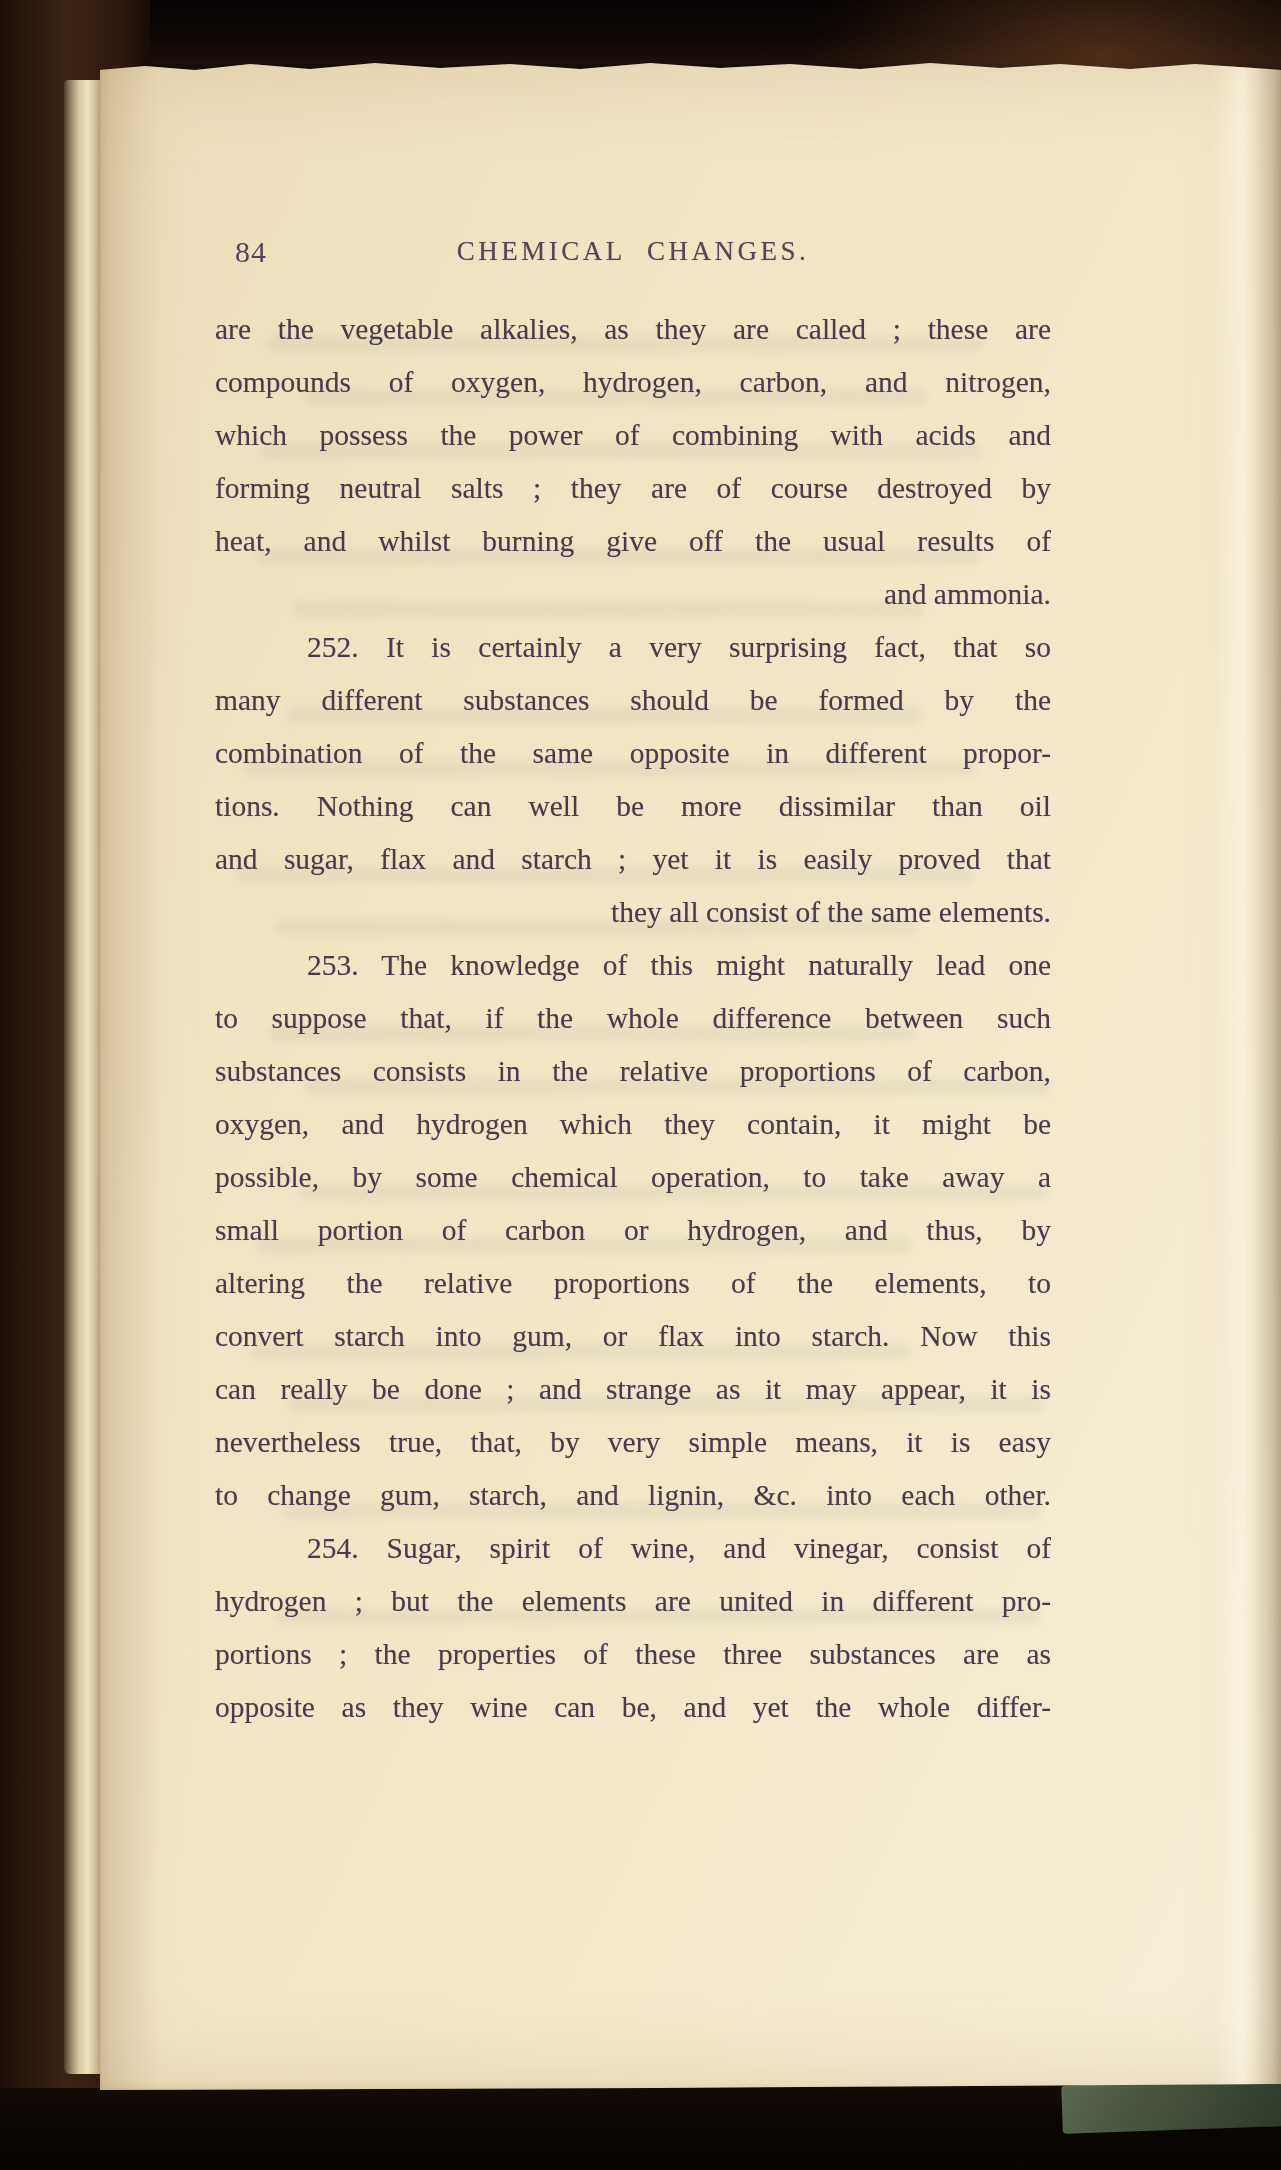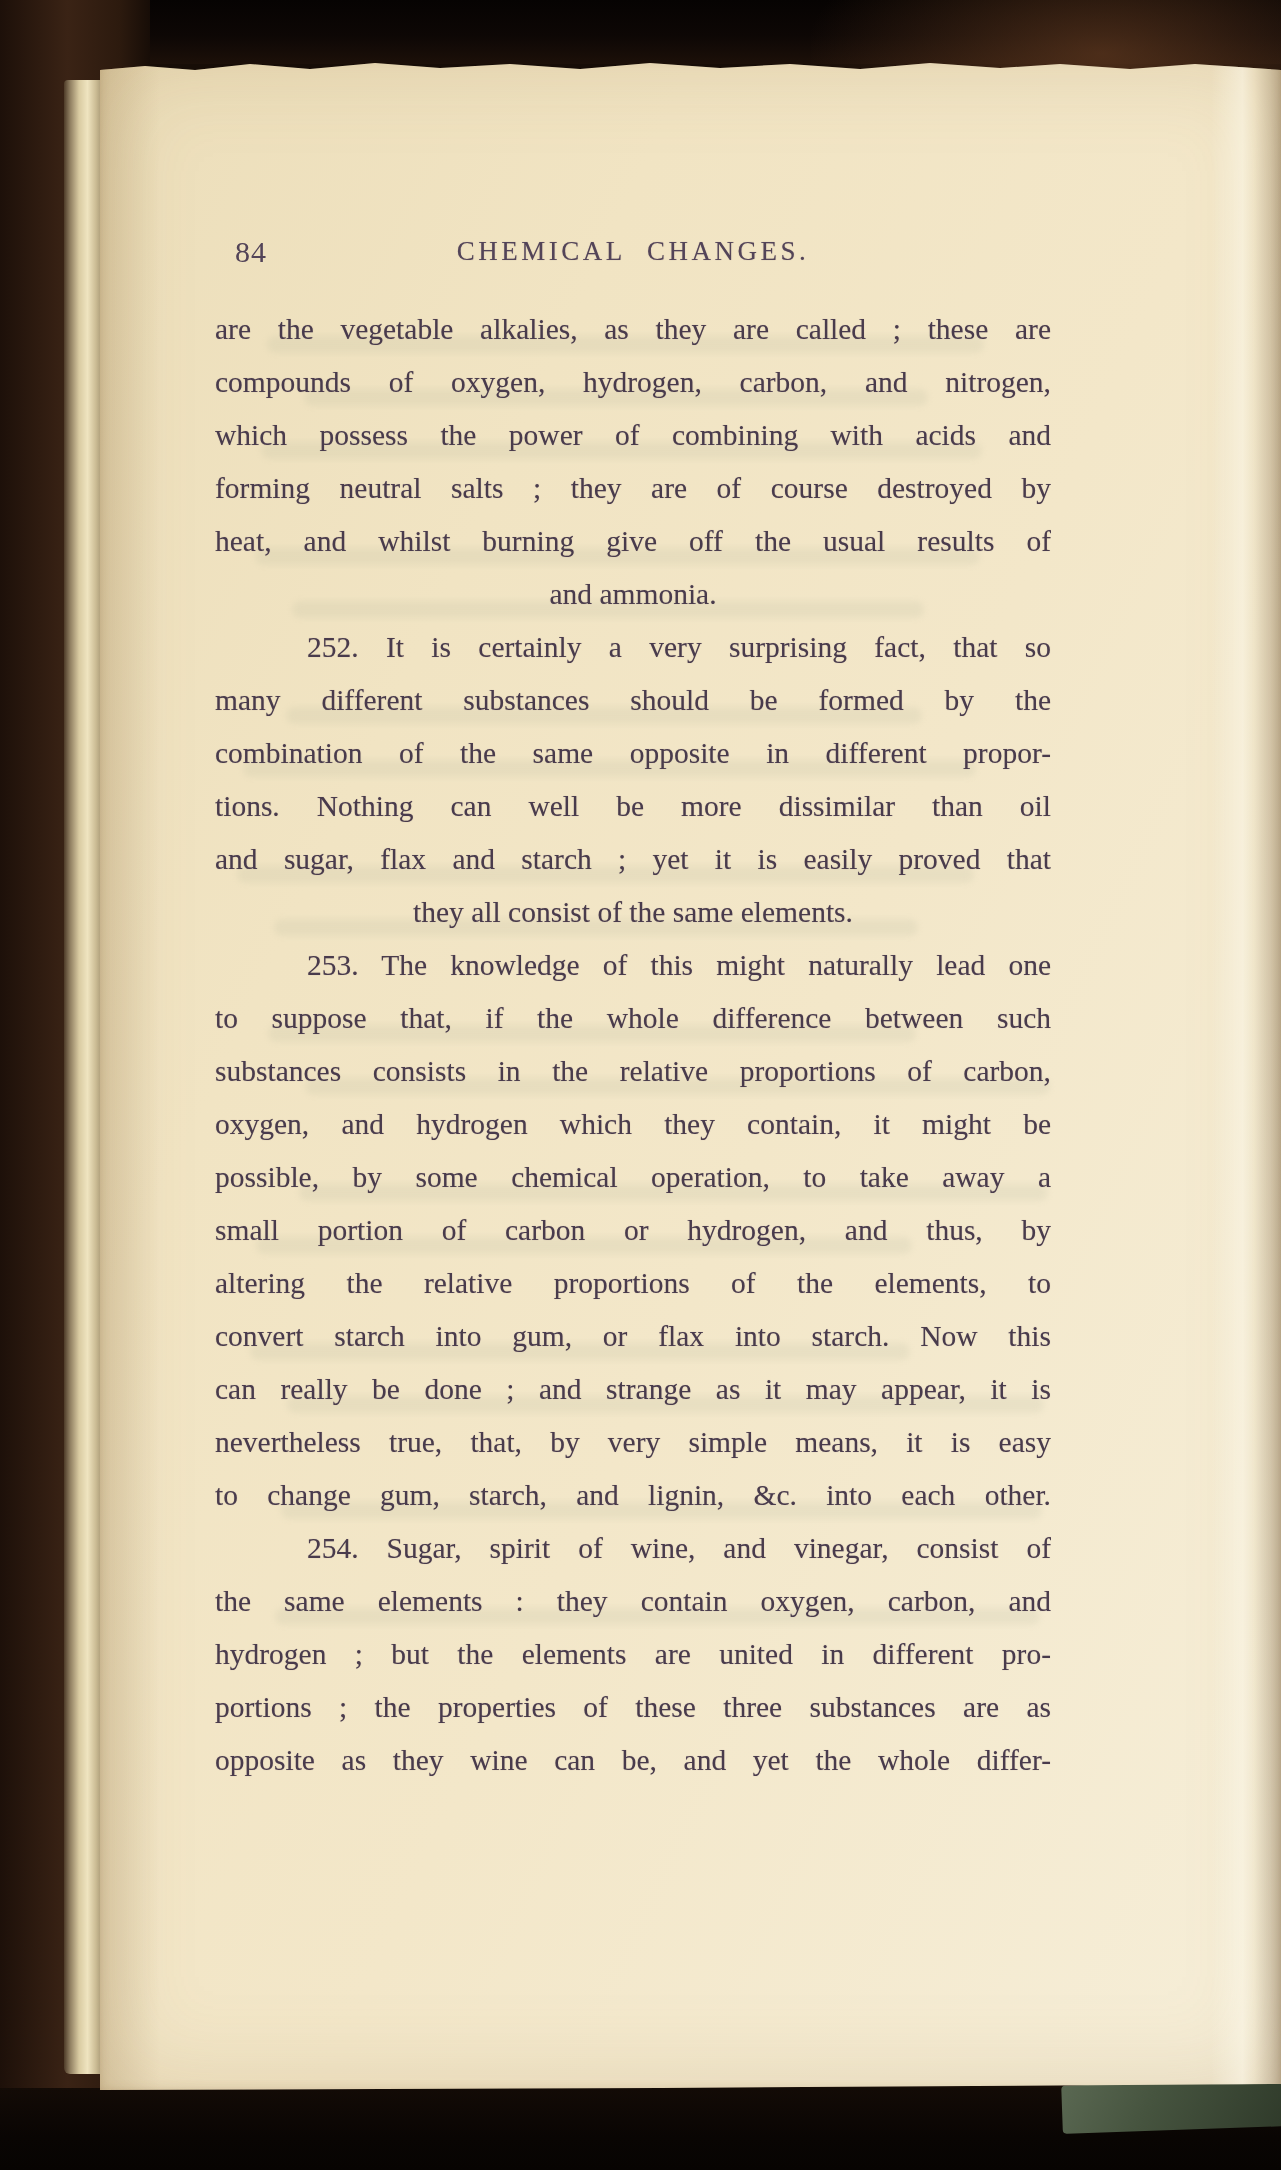--- a/index.html
+++ b/index.html
@@ -41,21 +41,21 @@
   
   .header{position:absolute;left:115px;top:175px;width:836px;height:36px;color:#534458;}
   .pagenum{position:absolute;left:0;top:2px;font-size:30px;letter-spacing:1px;margin-left:20px;}
   .running-title{display:block;text-align:center;font-size:27px;letter-spacing:3.5px;
     word-spacing:12px;padding-top:3px;text-shadow:0 0 1px rgba(80,60,85,.35);}
   
   .textblock{position:absolute;left:115px;top:245px;width:836px;
     font-size:29.5px;text-shadow:0 0 1px rgba(75,55,80,.30);}
   .line{height:53px;line-height:53px;overflow:hidden;font-family:Liberation Serif, serif;}
   .jst{text-align:justify;text-align-last:justify;}
-  .left{text-align:center;}
+  .left{text-align:right;}
   .ind{text-indent:92px;}
   
   .ghost{position:absolute;height:17px;border-radius:9px;background:#a8ad92;
     opacity:.14;filter:blur(3px);}
 </style>
 </head>
 <body>
 
 <div class="scene">
   <div class="bg-top"></div>
@@ -110,19 +110,18 @@
         <div class="line jst">substances consists in the relative proportions of carbon,</div>
         <div class="line jst">oxygen, and hydrogen which they contain, it might be</div>
         <div class="line jst">possible, by some chemical operation, to take away a</div>
         <div class="line jst">small portion of carbon or hydrogen, and thus, by</div>
         <div class="line jst">altering the relative proportions of the elements, to</div>
         <div class="line jst">convert starch into gum, or flax into starch. Now this</div>
         <div class="line jst">can really be done ; and strange as it may appear, it is</div>
         <div class="line jst">nevertheless true, that, by very simple means, it is easy</div>
         <div class="line jst">to change gum, starch, and lignin, &amp;c. into each other.</div>
         <div class="line jst ind">254. Sugar, spirit of wine, and vinegar, consist of</div>
-        <div class="line jst">the same elements : they contain oxygen, carbon, and</div>
         <div class="line jst">hydrogen ; but the elements are united in different pro-</div>
         <div class="line jst">portions ; the properties of these three substances are as</div>
         <div class="line jst">opposite as they wine can be, and yet the whole differ-</div>
       </div>
   </div>
 </div>
 
 </body></html>

